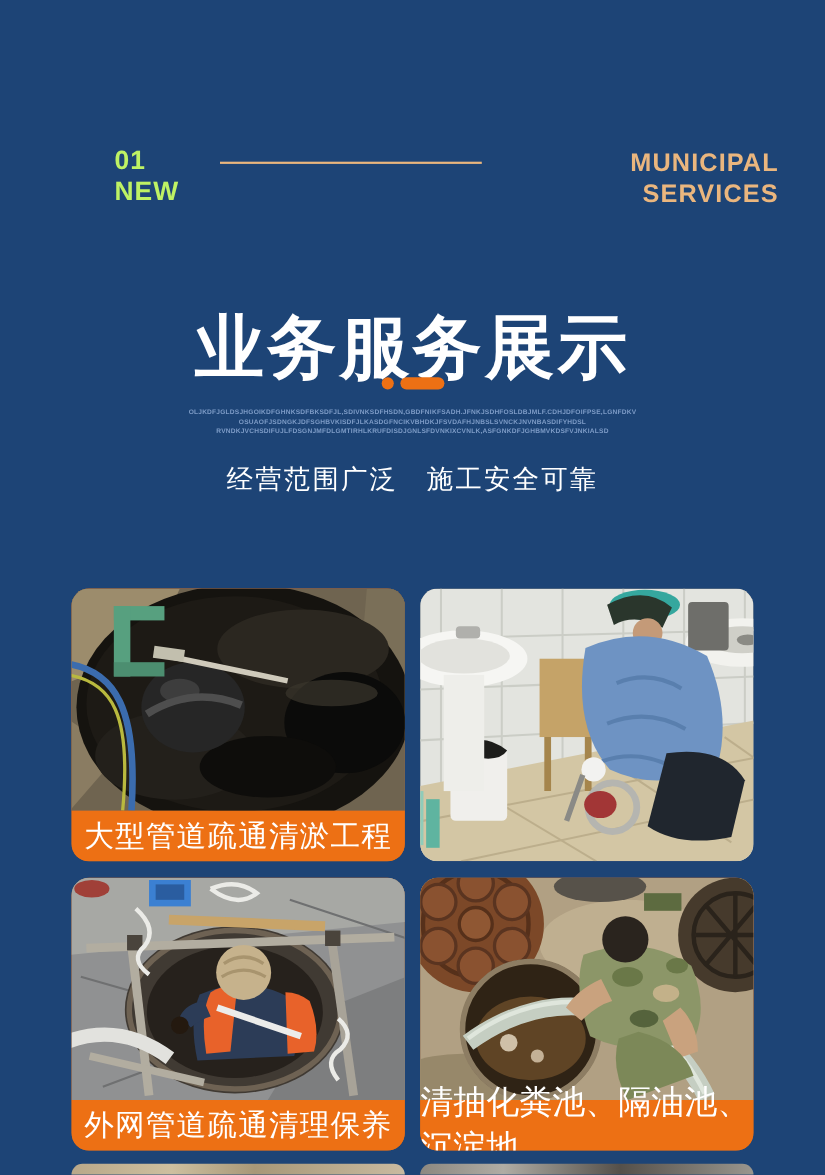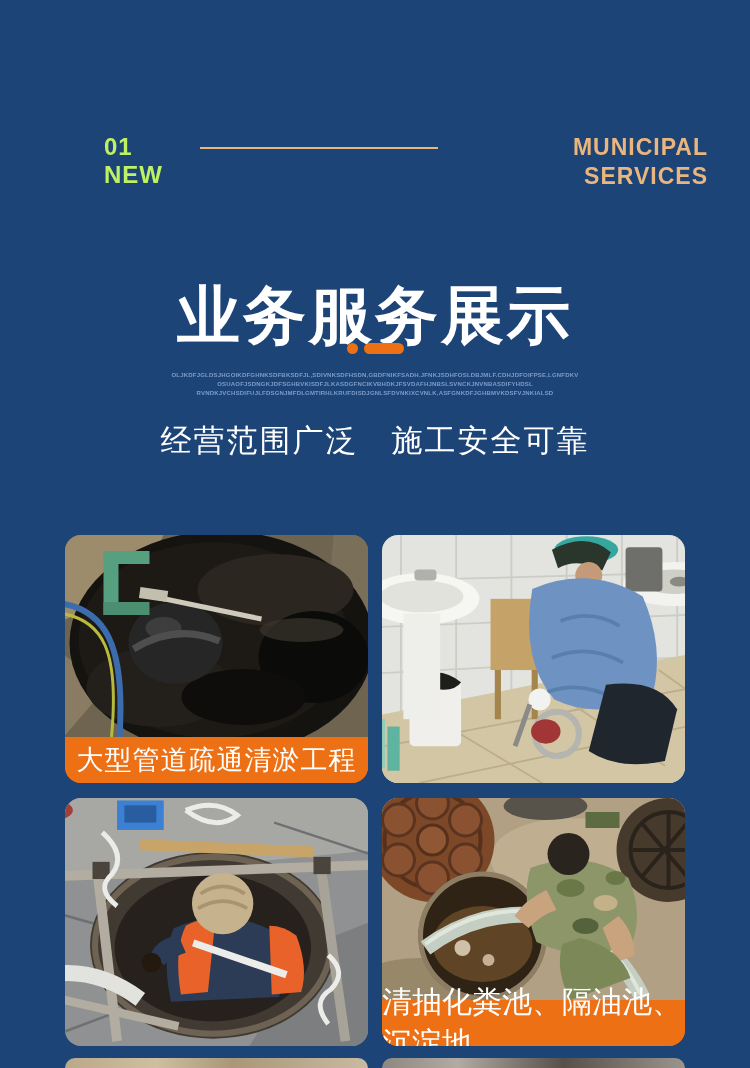--- a/index.html
+++ b/index.html
@@ -18,21 +18,21 @@
   
   .title{position:absolute;top:234px;left:0;width:750px;text-align:center;
     color:#ffffff;font-size:63px;font-weight:800;letter-spacing:3px;margin-top:39px;}
   .deco{position:absolute;top:343px;left:0;width:750px;display:flex;
     justify-content:center;align-items:center;gap:6px;}
   .deco-dot{width:11px;height:11px;border-radius:50%;background:#ed7014;}
   .deco-bar{width:40px;height:11px;border-radius:6px;background:#ed7014;}
   .fineprint{position:absolute;top:371px;left:75px;width:600px;text-align:center;
     color:#7e9cc7;font-size:6px;line-height:8.8px;letter-spacing:.2px;font-weight:bold;}
   .subtitle{position:absolute;top:420px;left:0;width:750px;text-align:center;
-    color:#ffffff;font-size:31px;letter-spacing:2px;font-weight:500;}
+    color:#ffffff;font-size:24px;letter-spacing:2px;font-weight:500;}
   
   .grid{position:absolute;top:535px;left:65px;width:620px;
     display:grid;grid-template-columns:1fr 1fr;column-gap:14px;row-gap:15px;
     grid-auto-rows:248px;}
   .card{border-radius:16px;overflow:hidden;display:flex;flex-direction:column;
     background:#ed7014;}
   .card .img{flex:1;min-height:0;background:#666;}
   .card .img svg{display:block;width:100%;height:100%;}
   .card .lbl{height:46px;background:#ed7014;display:flex;align-items:center;
     justify-content:center;color:#ffffff;font-size:27px;letter-spacing:1px;font-weight:500;}
@@ -184,20 +184,21 @@
         <path d="M118,106 q42,-18 80,2 q14,28 6,54 l-88,4 q-8,-36 2,-60 Z" fill="#2c3c57"></path>
         <path d="M128,104 q14,-8 24,-4 l-6,58 l-22,2 q-6,-36 4,-56 Z" fill="#e8622a"></path>
         <path d="M196,104 q12,0 22,8 q10,26 4,46 l-24,2 Z" fill="#e8622a"></path>
         <line x1="134" y1="118" x2="210" y2="144" stroke="#ececea" stroke-width="6"></line>
         <circle cx="158" cy="86" r="25" fill="#c6b28c"></circle>
         <path d="M140,78 q18,-12 36,0 M138,90 q20,-12 40,0" stroke="#a8946e" stroke-width="3" fill="none"></path>
         <path d="M122,112 q-16,2 -22,14 l10,10 q10,-8 18,-10 Z" fill="#2c3c57"></path>
         <circle cx="100" cy="134" r="8" fill="#24190f"></circle>
       </svg>
     </div>
+    <div class="lbl">外网管道疏通清理保养</div>
   </div>
 
   <div class="card">
     <div class="img">
       <svg viewBox="0 0 306 202" preserveAspectRatio="xMidYMid slice" xmlns="http://www.w3.org/2000/svg">
         <rect width="306" height="202" fill="#b1a083"></rect>
         <ellipse cx="190" cy="60" rx="80" ry="40" fill="#c3b394" opacity=".8"></ellipse>
         <ellipse cx="40" cy="190" rx="70" ry="30" fill="#97886a"></ellipse>
         <ellipse cx="165" cy="8" rx="42" ry="14" fill="#57524a"></ellipse>
         <rect x="205" y="14" width="34" height="16" fill="#5d6b40"></rect>

